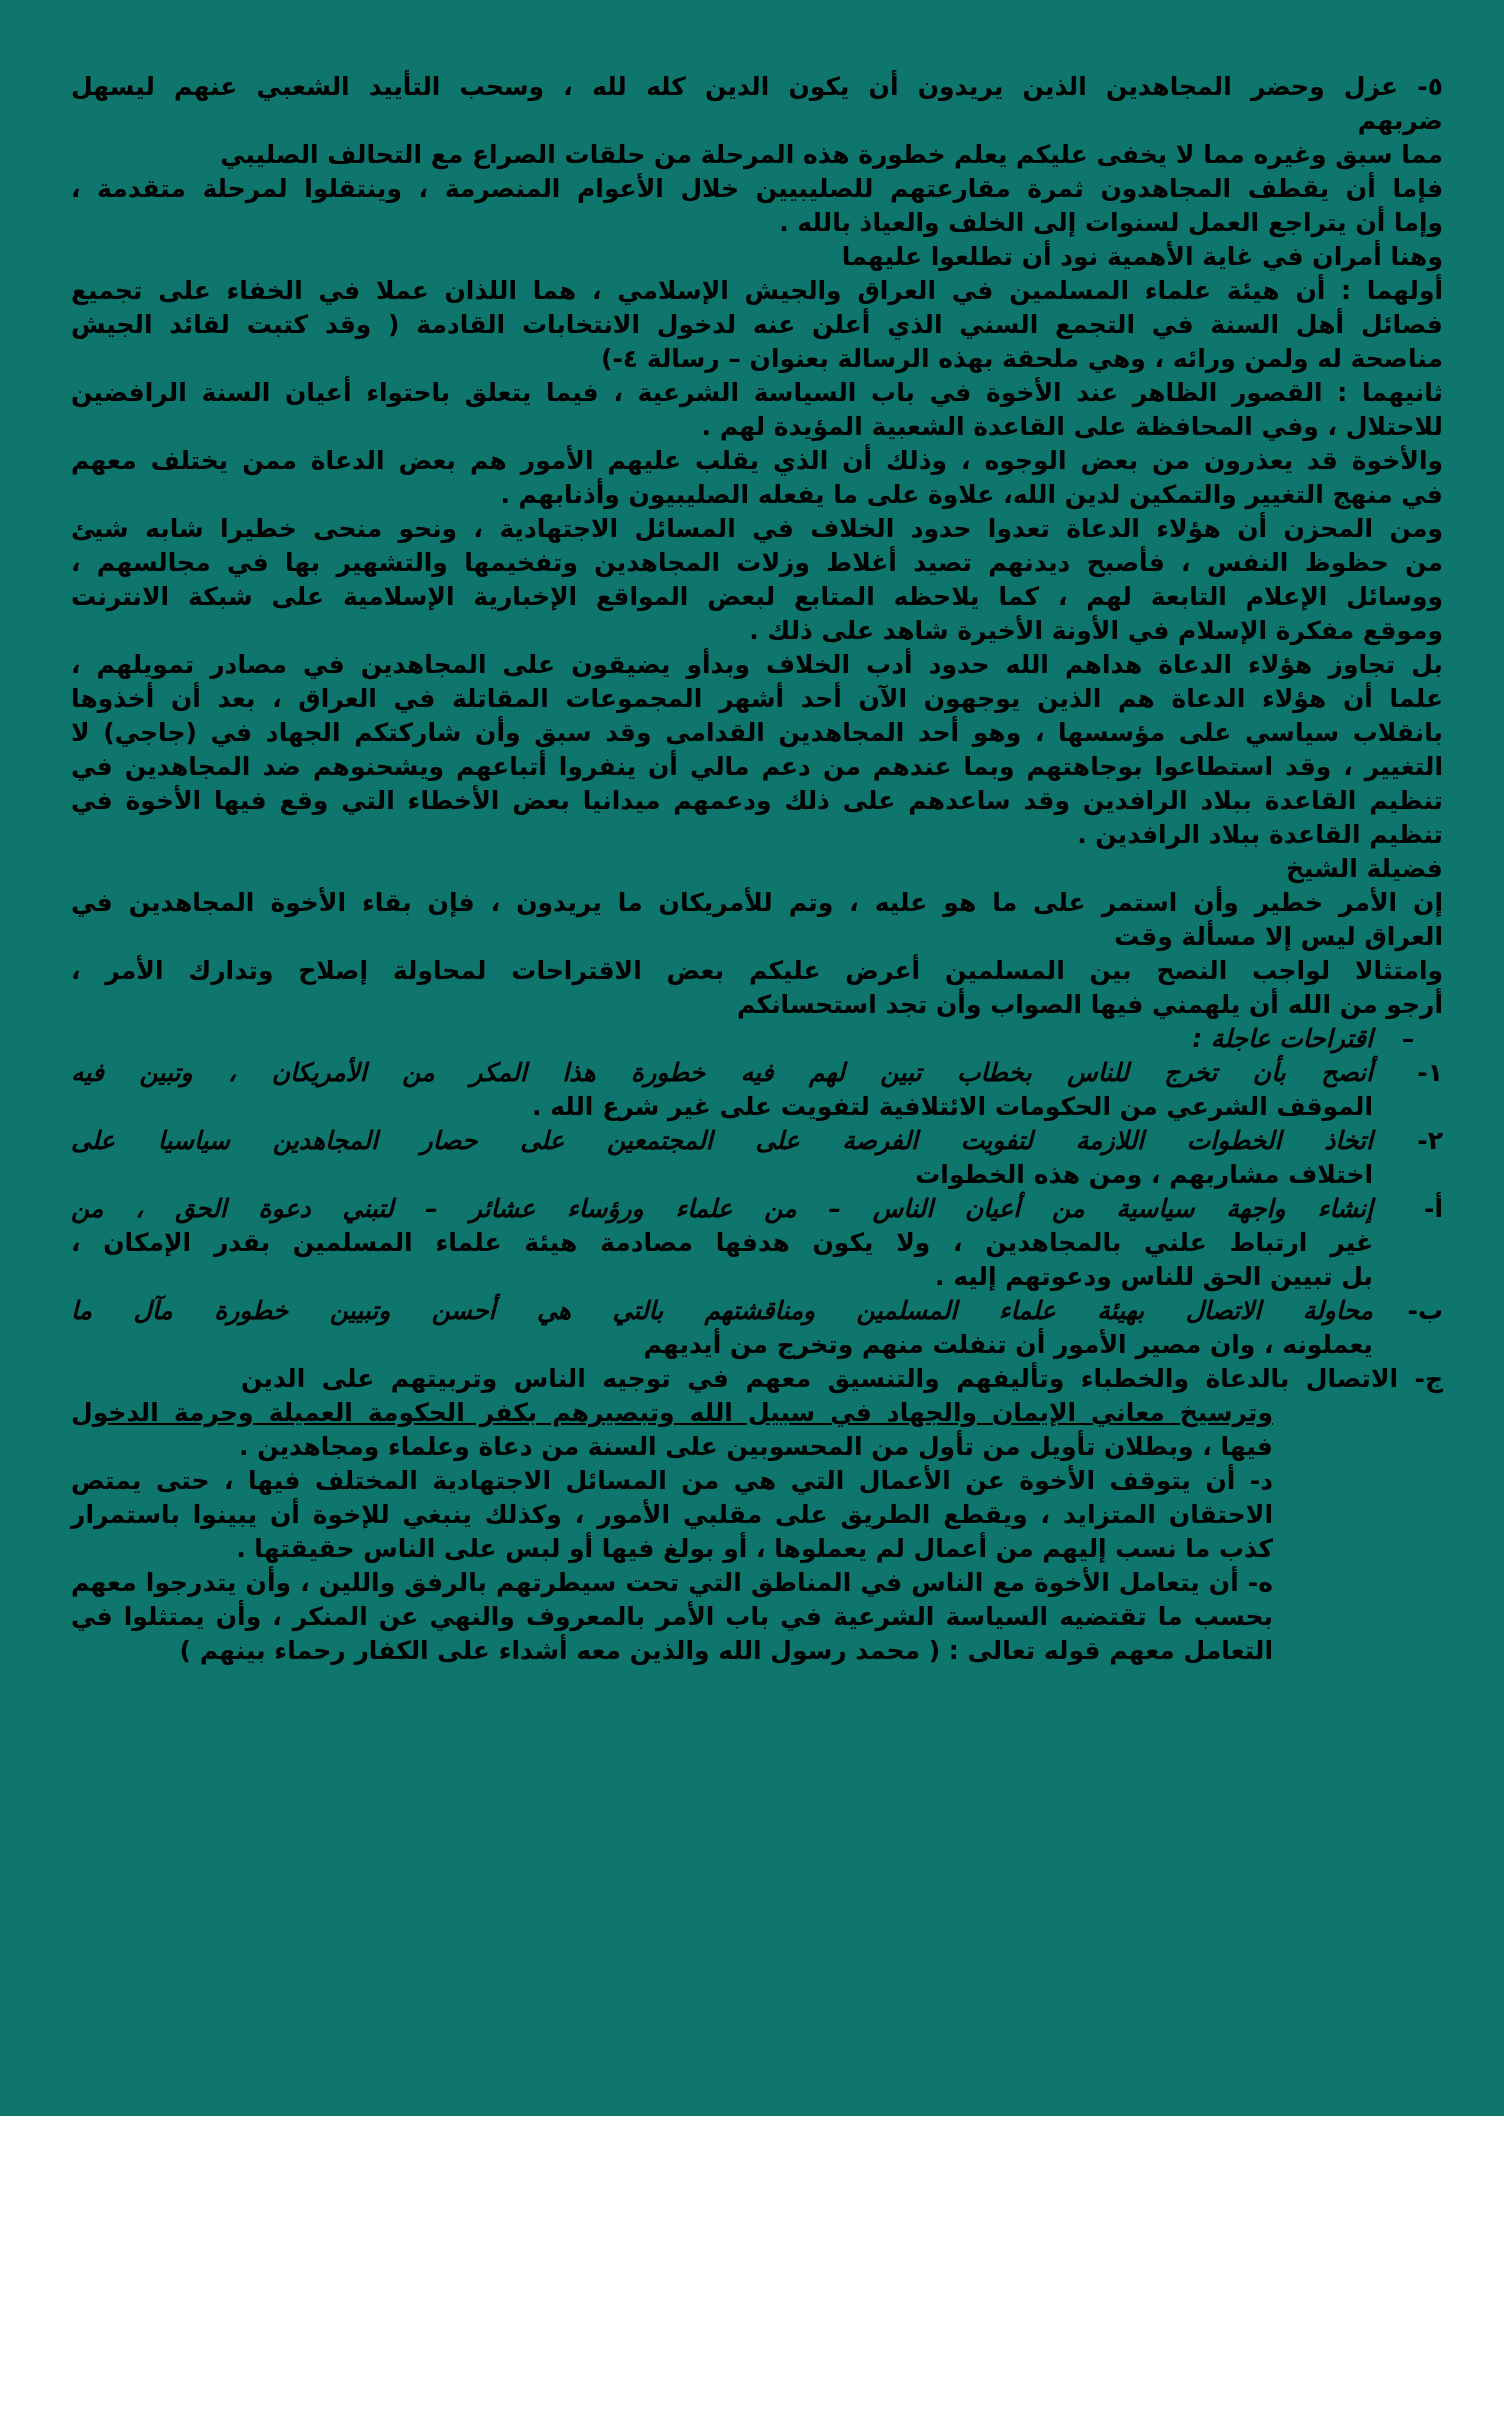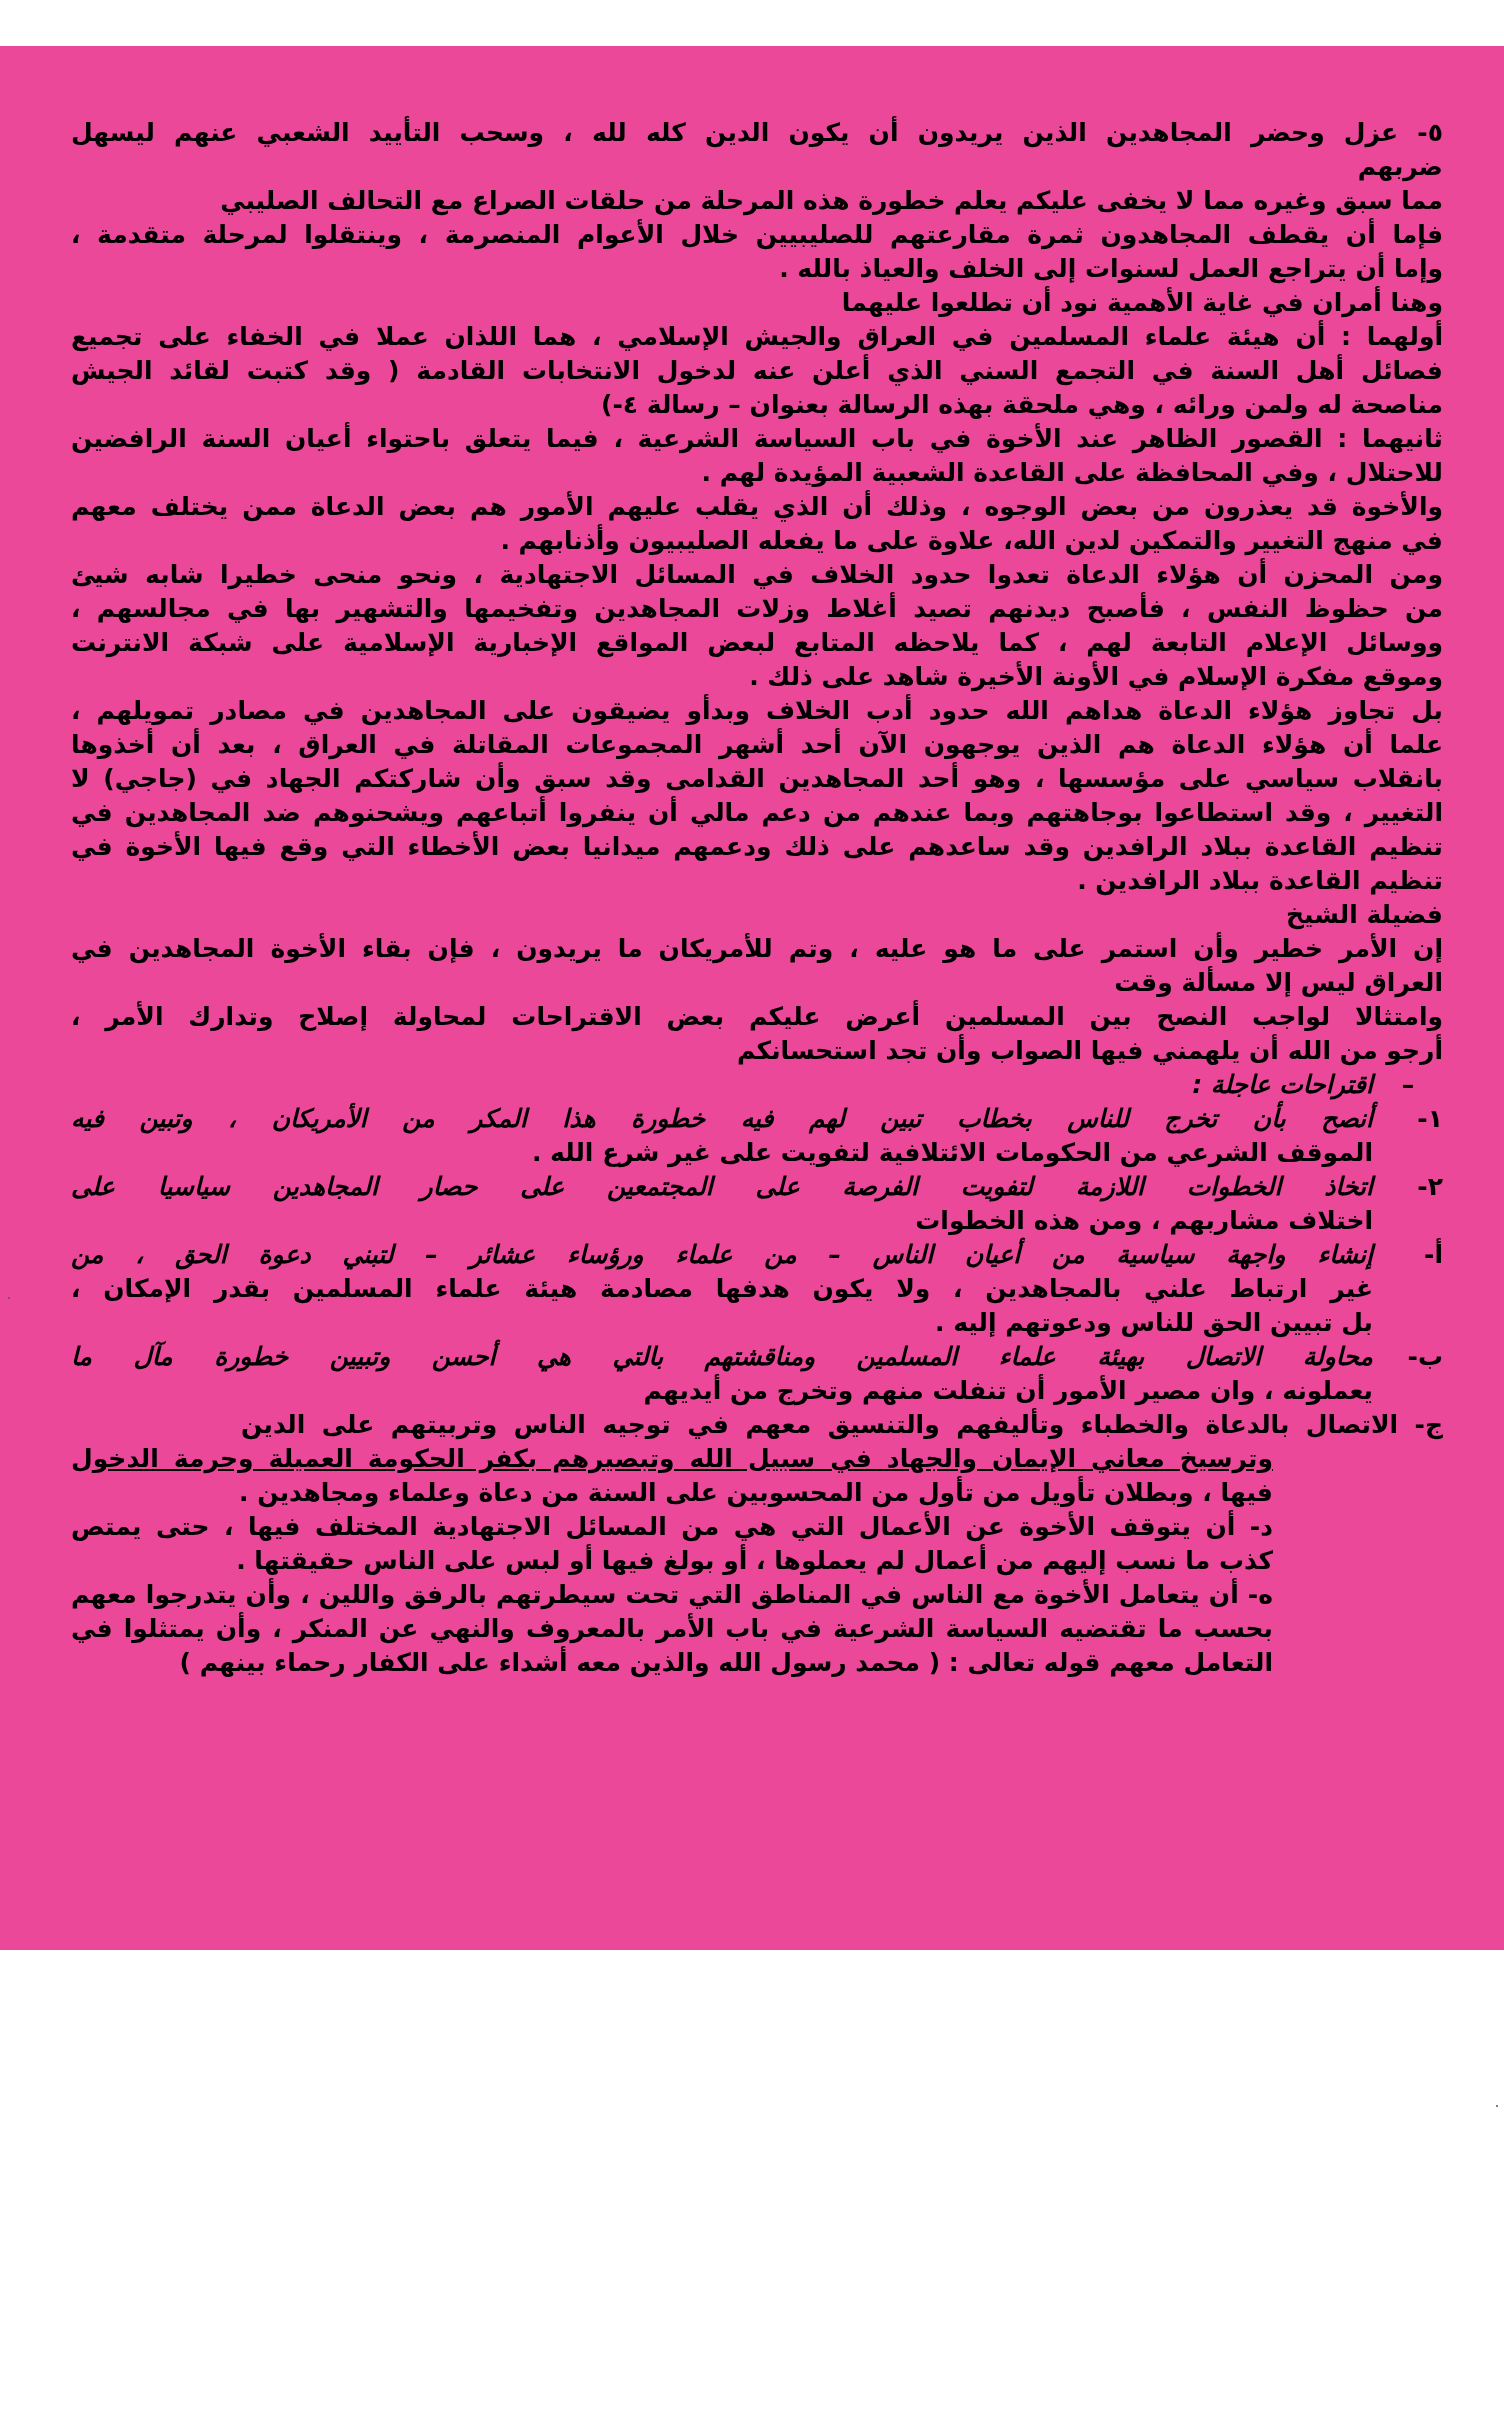--- a/index.html
+++ b/index.html
@@ -1,18 +1,18 @@
 <!DOCTYPE html>
 <html style="font-size:13px"><head>
 <meta charset="utf-8">
 <style>
   html, body { margin:0; padding:0; background:#ffffff; }
   body { width:1505px; height:2426px; position:relative; overflow:hidden; }
   .page {
-    position:absolute; left:0; top:0; width:1505px; height:1904px; background:#ec4899;margin-top:46px;
+    position:absolute; left:0; top:0; width:1505px; height:2116px; background:#0f766e;
   }
   .text {
     position:absolute; left:71px; top:70px; width:1372px;
     direction:rtl; text-align:right;
     font-family:"DejaVu Sans", sans-serif;
     font-size:25px; line-height:34px; color:#000000;
     font-weight:bold;
   }
   .line { display:block; white-space:nowrap; height:34px; overflow:visible; }
   .line.justify { text-align:justify; text-align-last:justify; white-space:normal; }
@@ -86,20 +86,21 @@
       <span class="item-marker">ب-</span>
       <span class="item-body justify">محاولة الاتصال بهيئة علماء المسلمين ومناقشتهم بالتي هي أحسن وتبيين خطورة مآل ما</span>
     </div>
     <span class="line cont">يعملونه ، وان مصير الأمور أن تنفلت منهم وتخرج من أيديهم</span>
 
     <span class="line cont justify" style="padding-right:0;margin-right:0;width:1202px;margin-left:auto;">ج- الاتصال بالدعاة والخطباء وتأليفهم والتنسيق معهم في توجيه الناس وتربيتهم على الدين</span>
     <span class="line justify" style="width:1202px;margin-left:0;margin-right:auto;text-decoration:underline;">وترسيخ معاني الإيمان والجهاد في سبيل الله وتبصيرهم بكفر الحكومة العميلة وحرمة الدخول</span>
     <span class="line" style="width:1202px;margin-right:auto;margin-left:0;">فيها ، وبطلان تأويل من تأول من المحسوبين على السنة من دعاة وعلماء ومجاهدين .</span>
 
     <span class="line justify" style="width:1202px;margin-right:auto;margin-left:0;">د- أن يتوقف الأخوة عن الأعمال التي هي من المسائل الاجتهادية المختلف فيها ، حتى يمتص</span>
+    <span class="line justify" style="width:1202px;margin-right:auto;margin-left:0;">الاحتقان المتزايد ، ويقطع الطريق على مقلبي الأمور ، وكذلك ينبغي للإخوة أن يبينوا باستمرار</span>
     <span class="line" style="width:1202px;margin-right:auto;margin-left:0;">كذب ما نسب إليهم من أعمال لم يعملوها ، أو بولغ فيها أو لبس على الناس حقيقتها .</span>
 
     <span class="line justify" style="width:1202px;margin-right:auto;margin-left:0;">ه- أن يتعامل الأخوة مع الناس في المناطق التي تحت سيطرتهم بالرفق واللين ، وأن يتدرجوا معهم</span>
     <span class="line justify" style="width:1202px;margin-right:auto;margin-left:0;">بحسب ما تقتضيه السياسة الشرعية في باب الأمر بالمعروف والنهي عن المنكر ، وأن يمتثلوا في</span>
     <span class="line" style="width:1202px;margin-right:auto;margin-left:0;">التعامل معهم قوله تعالى : ( محمد رسول الله والذين معه أشداء على الكفار رحماء بينهم )</span>
   </div>
 
   <span class="stray-mark" style="left:8px; top:1251px;"></span>
   <span class="stray-mark" style="left:1496px; top:2059px;"></span>
 </div>

